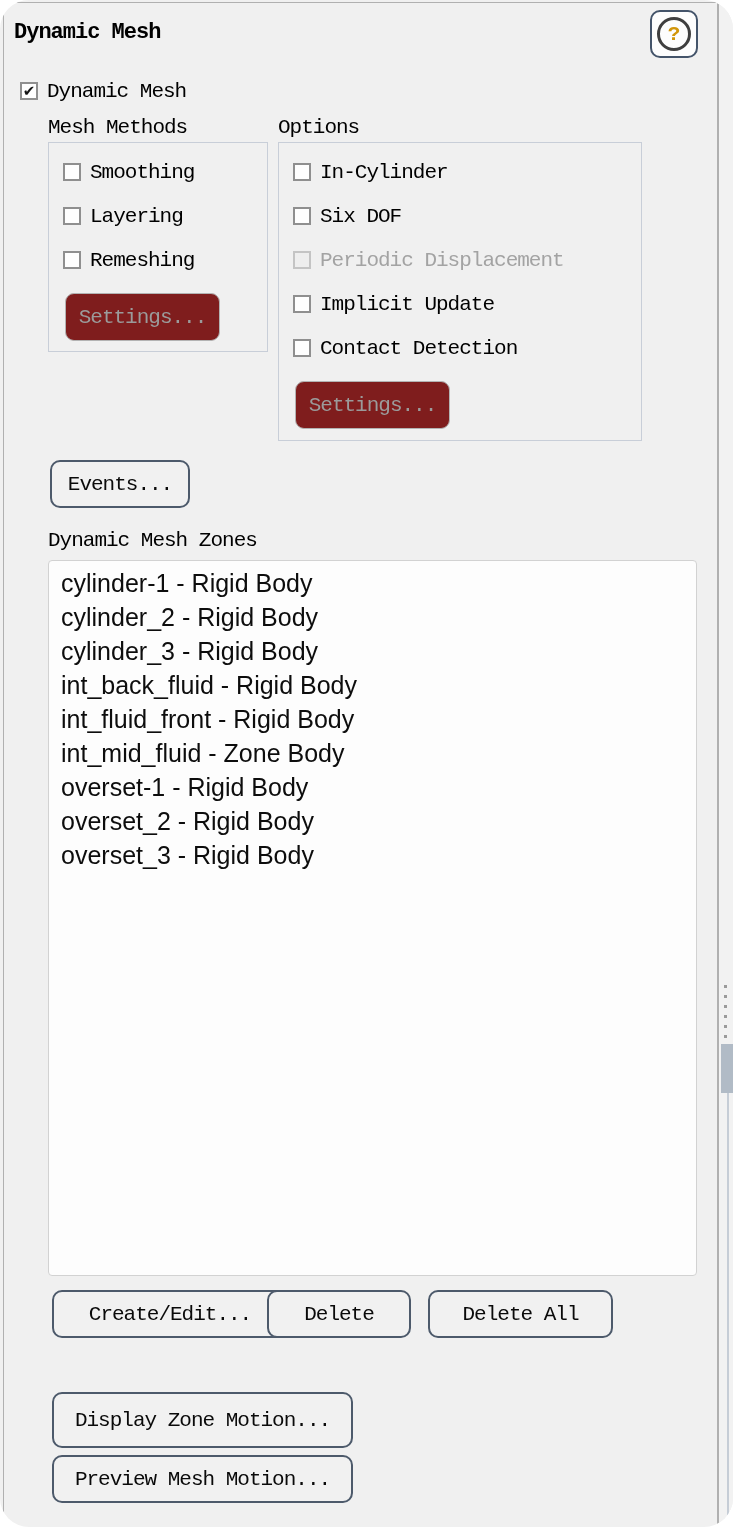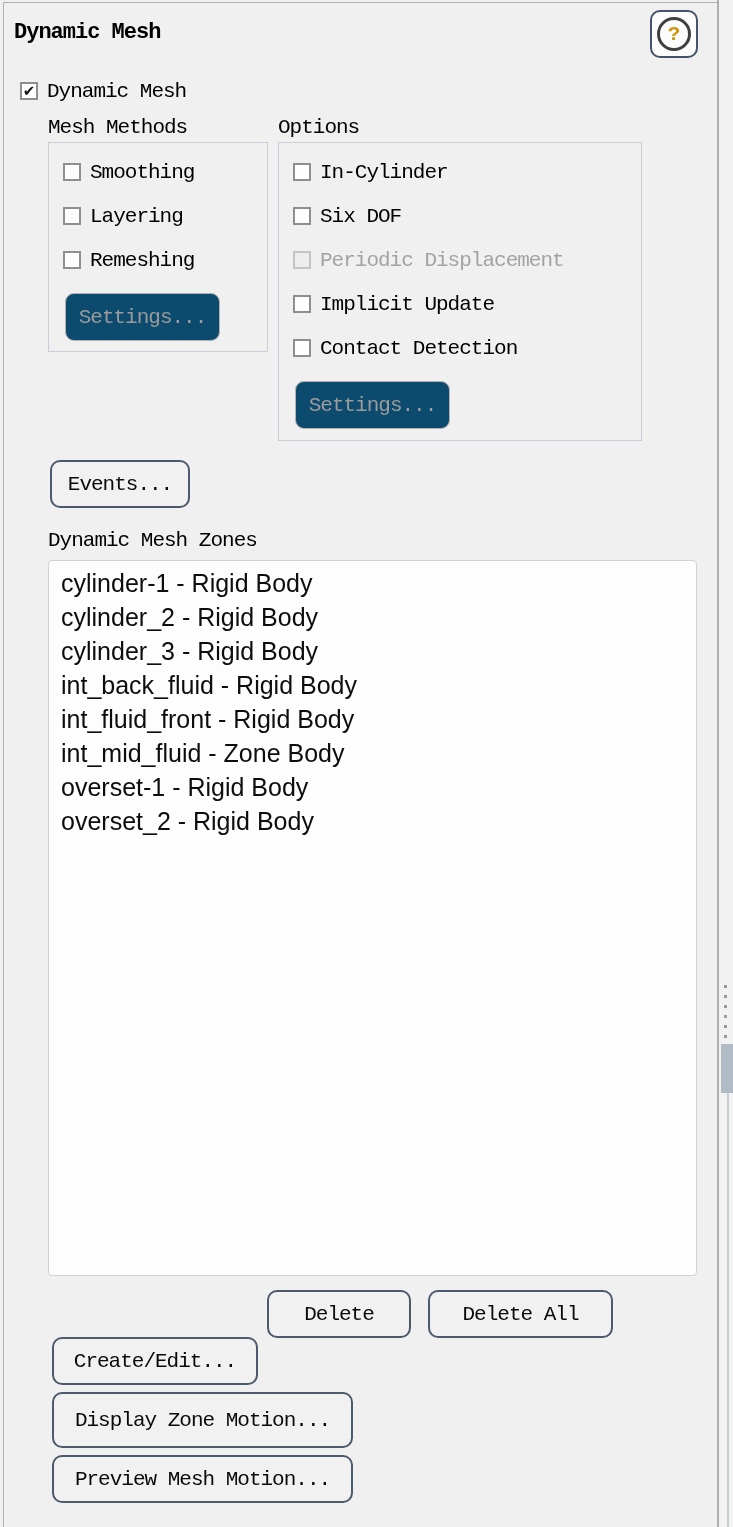--- a/index.html
+++ b/index.html
@@ -1,20 +1,21 @@
 <!DOCTYPE html>
 <html><head>
 <meta charset="utf-8">
 <style>
   html,body { margin:0; padding:0; }
   .page {
     position:relative; width:733px; height:1527px;
     background:#f0f0f0; overflow:hidden;
     font-family:"Liberation Mono","DejaVu Sans Mono",monospace;
     color:#000;
+    border-radius:29px;
   }
   .edge { position:absolute; background:#b0b0b0; }
 
   .title {
     position:absolute; left:14px; top:20px;
     font-size:22px; font-weight:bold; letter-spacing:-1px; white-space:nowrap;
   }
   .help-btn {
     position:absolute; left:650px; top:10px; width:48px; height:48px;
     box-sizing:border-box; border:2px solid #44546a; border-radius:10px;
@@ -55,21 +56,21 @@
   .btn {
     position:absolute; box-sizing:border-box;
     border:2px solid #4d5a6b; border-radius:10px; background:#f1f1f1;
     font-family:"Liberation Mono","DejaVu Sans Mono",monospace;
     font-size:21px; letter-spacing:-1px; color:#0a0a0a;
     display:flex; align-items:center; justify-content:center;
     white-space:nowrap; cursor:pointer; padding:0;
   }
   .btn.disabled {
     border:1px solid #b3b3b3; border-radius:9px;
-    background:#0c4a6e; color:#9b9b9b; cursor:default;
+    background:#7f1d1d; color:#9b9b9b; cursor:default;
   }
 
   .zones-list {
     position:absolute; left:48px; top:560px; width:649px; height:716px;
     box-sizing:border-box; background:#fdfdfd;
     border:1px solid #d2d2d2; border-radius:4px;
     padding:5px 0 0 12px; overflow:hidden;
     font-family:"Liberation Sans","DejaVu Sans",sans-serif;
     font-size:25px; color:#0d0d0d;
   }
@@ -152,23 +153,24 @@
   <div class="seclabel" style="left:48px; top:529px;">Dynamic Mesh Zones</div>
   <div class="zones-list" id="zones-list">
       <div class="zone-item">cylinder-1 - Rigid Body</div>
       <div class="zone-item">cylinder_2 - Rigid Body</div>
       <div class="zone-item">cylinder_3 - Rigid Body</div>
       <div class="zone-item">int_back_fluid - Rigid Body</div>
       <div class="zone-item">int_fluid_front - Rigid Body</div>
       <div class="zone-item">int_mid_fluid - Zone Body</div>
       <div class="zone-item">overset-1 - Rigid Body</div>
       <div class="zone-item">overset_2 - Rigid Body</div>
+      <div class="zone-item">overset_3 - Rigid Body</div>
     </div>
 
-  <button class="btn" style="left:52px; top:1290px; width:206px; height:48px;margin-top:47px;">Create/Edit...</button>
+  <button class="btn" style="left:52px; top:1290px; width:236px; height:48px;">Create/Edit...</button>
   <button class="btn" style="left:267px; top:1290px; width:144px; height:48px;">Delete</button>
   <button class="btn" style="left:428px; top:1290px; width:185px; height:48px;">Delete All</button>
 
   <button class="btn" style="left:52px; top:1392px; width:301px; height:56px;">Display Zone Motion...</button>
   <button class="btn" style="left:52px; top:1455px; width:301px; height:48px;">Preview Mesh Motion...</button>
 
   <div class="grip">
     <i></i>
       <i></i>
       <i></i>

